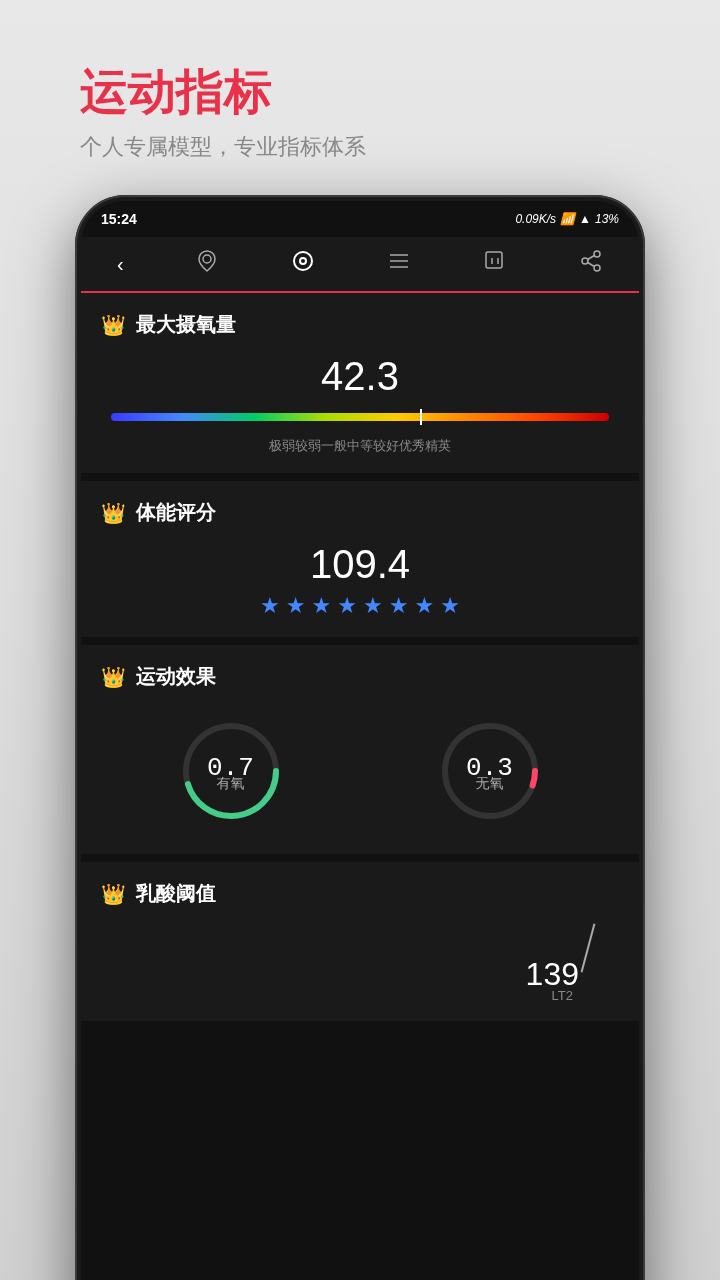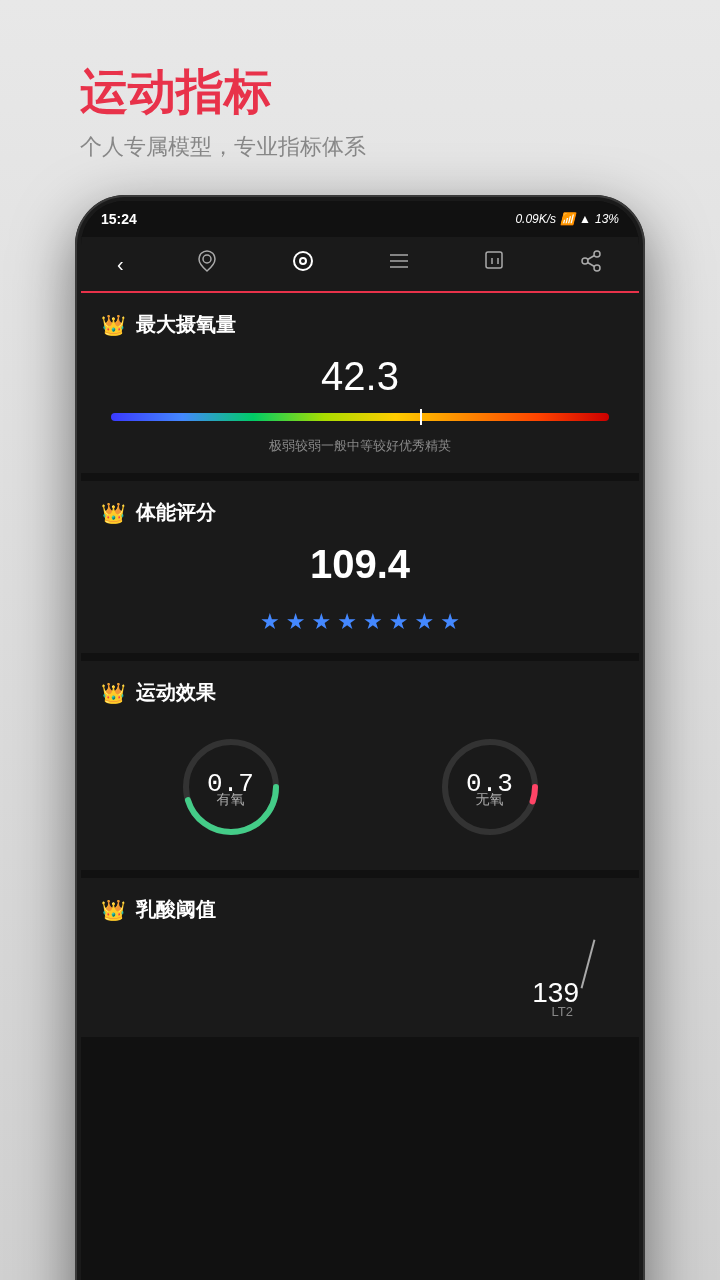--- a/index.html
+++ b/index.html
@@ -166,23 +166,23 @@
     }
     .scale-label {
       font-size: 13px;
       color: #888;
     }
 
     
     .fitness-value {
       text-align: center;
       font-size: 40px;
-      font-weight: 700;
-      color: #fff;
-      margin-bottom: 22px;
+      font-weight: 400;
+      color: #fff;
+      margin-bottom: 6px;
     }
     .stars-row {
       display: flex;
       justify-content: center;
       gap: 6px;
     }
     .star {
       color: #4488ff;
       font-size: 22px;
     }
@@ -233,21 +233,21 @@
     }
     .lactate-chart-area {
       position: relative;
       height: 80px;
       margin-top: 10px;
     }
     .lactate-value {
       position: absolute;
       bottom: 10px;
       right: 40px;
-      font-size: 28px;
+      font-size: 32px;
       color: #fff;
       font-weight: 300;
     }
     .lactate-label {
       position: absolute;
       bottom: 0;
       right: 46px;
       font-size: 13px;
       color: #888;
     }

